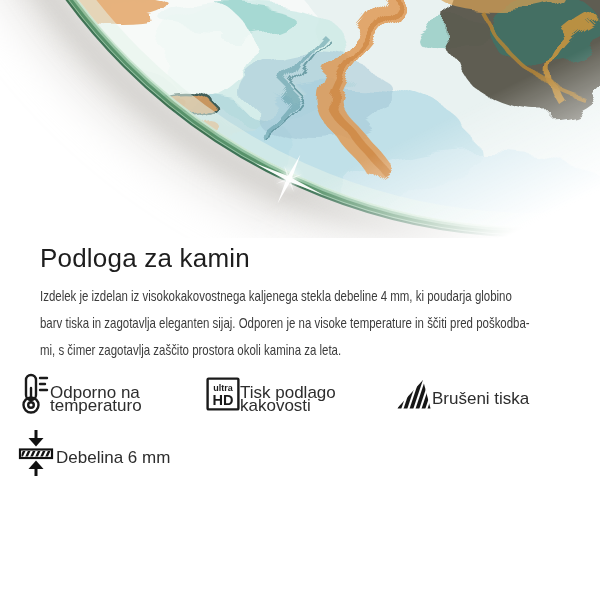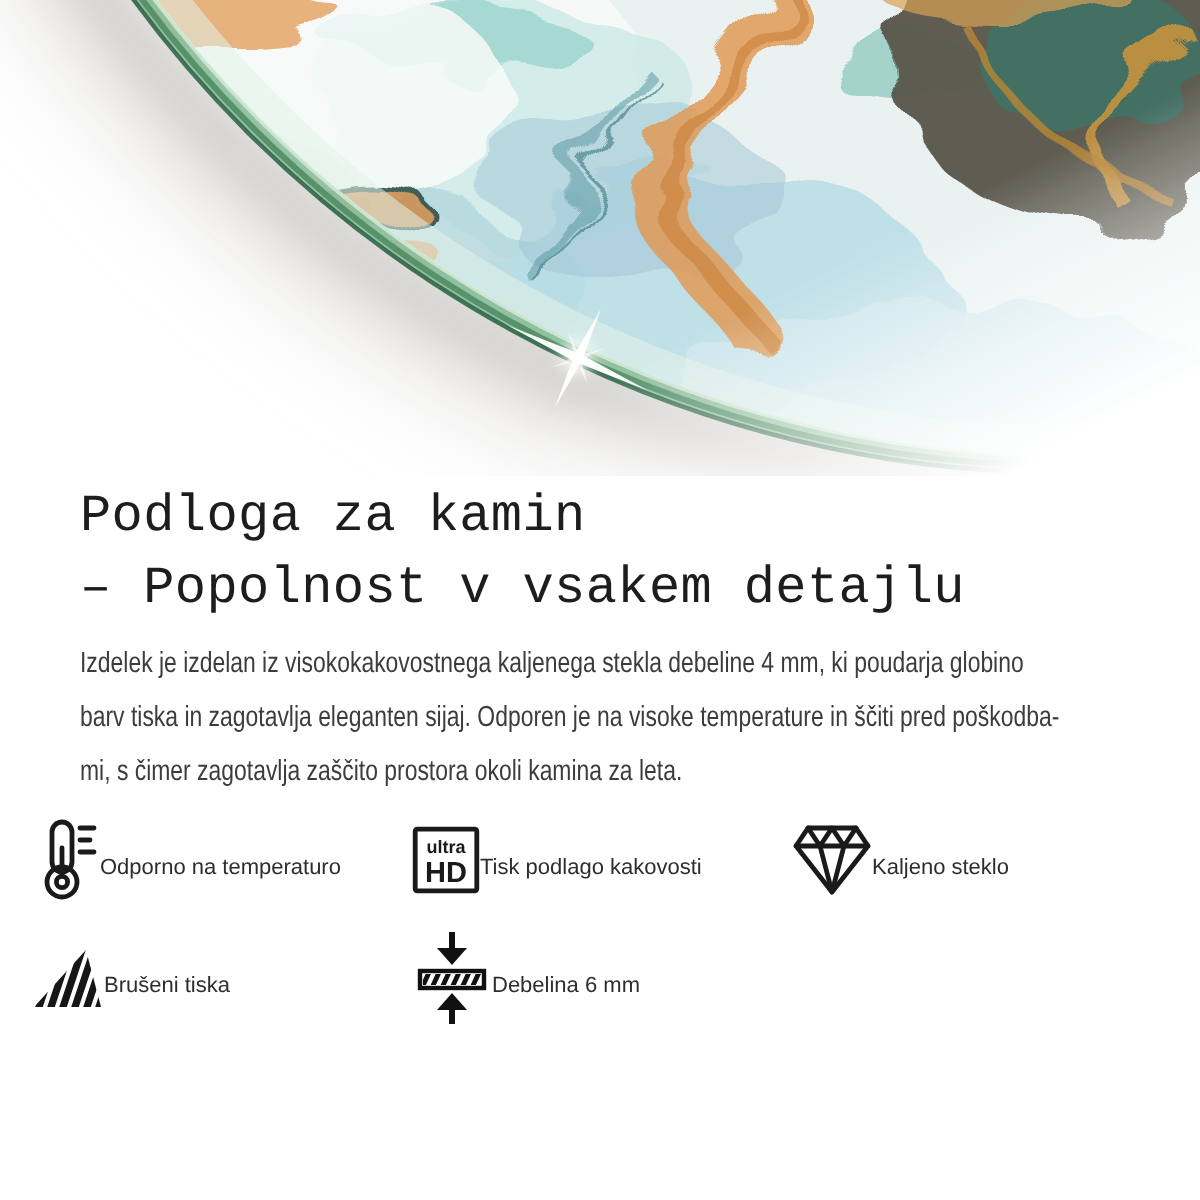--- a/index.html
+++ b/index.html
@@ -5,35 +5,35 @@
   html,body{margin:0;padding:0;}
   body{
     width:600px;height:600px;overflow:hidden;background:#ffffff;
     font-family:"Liberation Sans", sans-serif;
     -webkit-font-smoothing:antialiased;
   }
   .hero{width:600px;height:238px;position:relative;background:#fff;}
   .hero svg{display:block;}
   .content{padding:0 40px;}
   .title{
-    font-family:Liberation Mono, monospace;
+    font-family:Liberation Sans, sans-serif;
     font-weight:400;font-size:26px;line-height:36px;color:#1d1d1d;
     margin:0;padding-top:2px;letter-spacing:.2px;
   }
   .desc{
     margin-top:7px;height:81px;color:#3c3c3c;font-size:14.5px;line-height:27px;
     transform:scaleX(.79);transform-origin:0 0;width:720px;white-space:nowrap;
   }
   .features{
     display:grid;grid-template-columns:repeat(3,1fr);
     margin:7px 14px 0 16px;row-gap:13px;
   }
   .feature{display:flex;flex-direction:row;align-items:center;}
   .icon-box{height:46px;display:flex;align-items:center;justify-content:center;}
-  .f-label{margin-top:9px;font-size:11px;line-height:13px;color:#2d2d2d;text-align:left;}
+  .f-label{margin-top:9px;font-size:17px;line-height:13px;color:#2d2d2d;text-align:left;}
   .ic{stroke:#1a1a1a;fill:none;stroke-width:2.4;stroke-linecap:round;stroke-linejoin:round;}
 </style>
 </head>
 <body>
 
 <div class="hero">
   <svg width="600" height="238" viewBox="0 0 600 238">
     <defs>
       <clipPath id="glassClip">
           <circle cx="535" cy="-345" r="582"></circle>
@@ -118,21 +118,20 @@
       <circle r="8" fill="#ffffff" opacity="0.85" filter="url(#glowBlur)"></circle>
       <path d="M0,-27 L2.2,-2.2 L38,0 L2.2,2.2 L0,27 L-2.2,2.2 L-38,0 L-2.2,-2.2 Z" fill="#ffffff" opacity="0.95"></path>
       <path d="M0,-14 L1.2,-1.2 L14,0 L1.2,1.2 L0,14 L-1.2,1.2 L-14,0 L-1.2,-1.2 Z" transform="rotate(45)" fill="#ffffff" opacity="0.6"></path>
     </g>
   </svg>
 </div>
 
 <div class="content">
   <h1 class="title">
     <span style="display:block;">Podloga za kamin</span>
-    <span style="display:block;">– Popolnost v vsakem detajlu</span>
   </h1>
   <div class="desc">
     <div>Izdelek je izdelan iz visokokakovostnega kaljenega stekla debeline 4 mm, ki poudarja globino</div>
     <div>barv tiska in zagotavlja eleganten sijaj. Odporen je na visoke temperature in ščiti pred poškodba-</div>
     <div>mi, s čimer zagotavlja zaščito prostora okoli kamina za leta.</div>
   </div>
 </div>
 
 <div class="features">
 
@@ -156,31 +155,20 @@
       <svg width="34" height="34" viewBox="0 0 34 34">
         <rect class="ic" x="1.6" y="1.6" width="30.8" height="30.8" rx="1"></rect>
         <text x="17" y="13.5" text-anchor="middle" font-size="9" font-weight="600" fill="#1a1a1a" font-family="Liberation Sans, sans-serif">ultra</text>
         <text x="17" y="28" text-anchor="middle" font-size="14.5" font-weight="700" fill="#1a1a1a" font-family="Liberation Sans, sans-serif">HD</text>
       </svg>
     </div>
     <div class="f-label">Tisk podlago kakovosti</div>
   </div>
 
 
-  <div class="feature">
-    <div class="icon-box">
-      <svg width="40" height="36" viewBox="0 0 40 36">
-        <path class="ic" stroke-width="2.2" d="M8,2 L32,2 L38,11 L20,34 L2,11 Z"></path>
-        <path class="ic" stroke-width="1.8" d="M2,11 L38,11"></path>
-        <path class="ic" stroke-width="1.8" d="M8,2 L14,11 L20,2 L26,11 L32,2"></path>
-        <path class="ic" stroke-width="1.8" d="M14,11 L20,34 L26,11"></path>
-      </svg>
-    </div>
-    <div class="f-label">Kaljeno steklo</div>
-  </div>
 
   <div class="feature">
     <div class="icon-box">
       <svg width="36" height="34" viewBox="0 0 36 34">
         <defs>
             <clipPath id="triClip">
               <path d="M1,31.5 L34.5,31.5 L27,3 Z"></path>
             </clipPath>
           </defs>
         <g clip-path="url(#triClip)" stroke="#161616" stroke-width="3.6">

